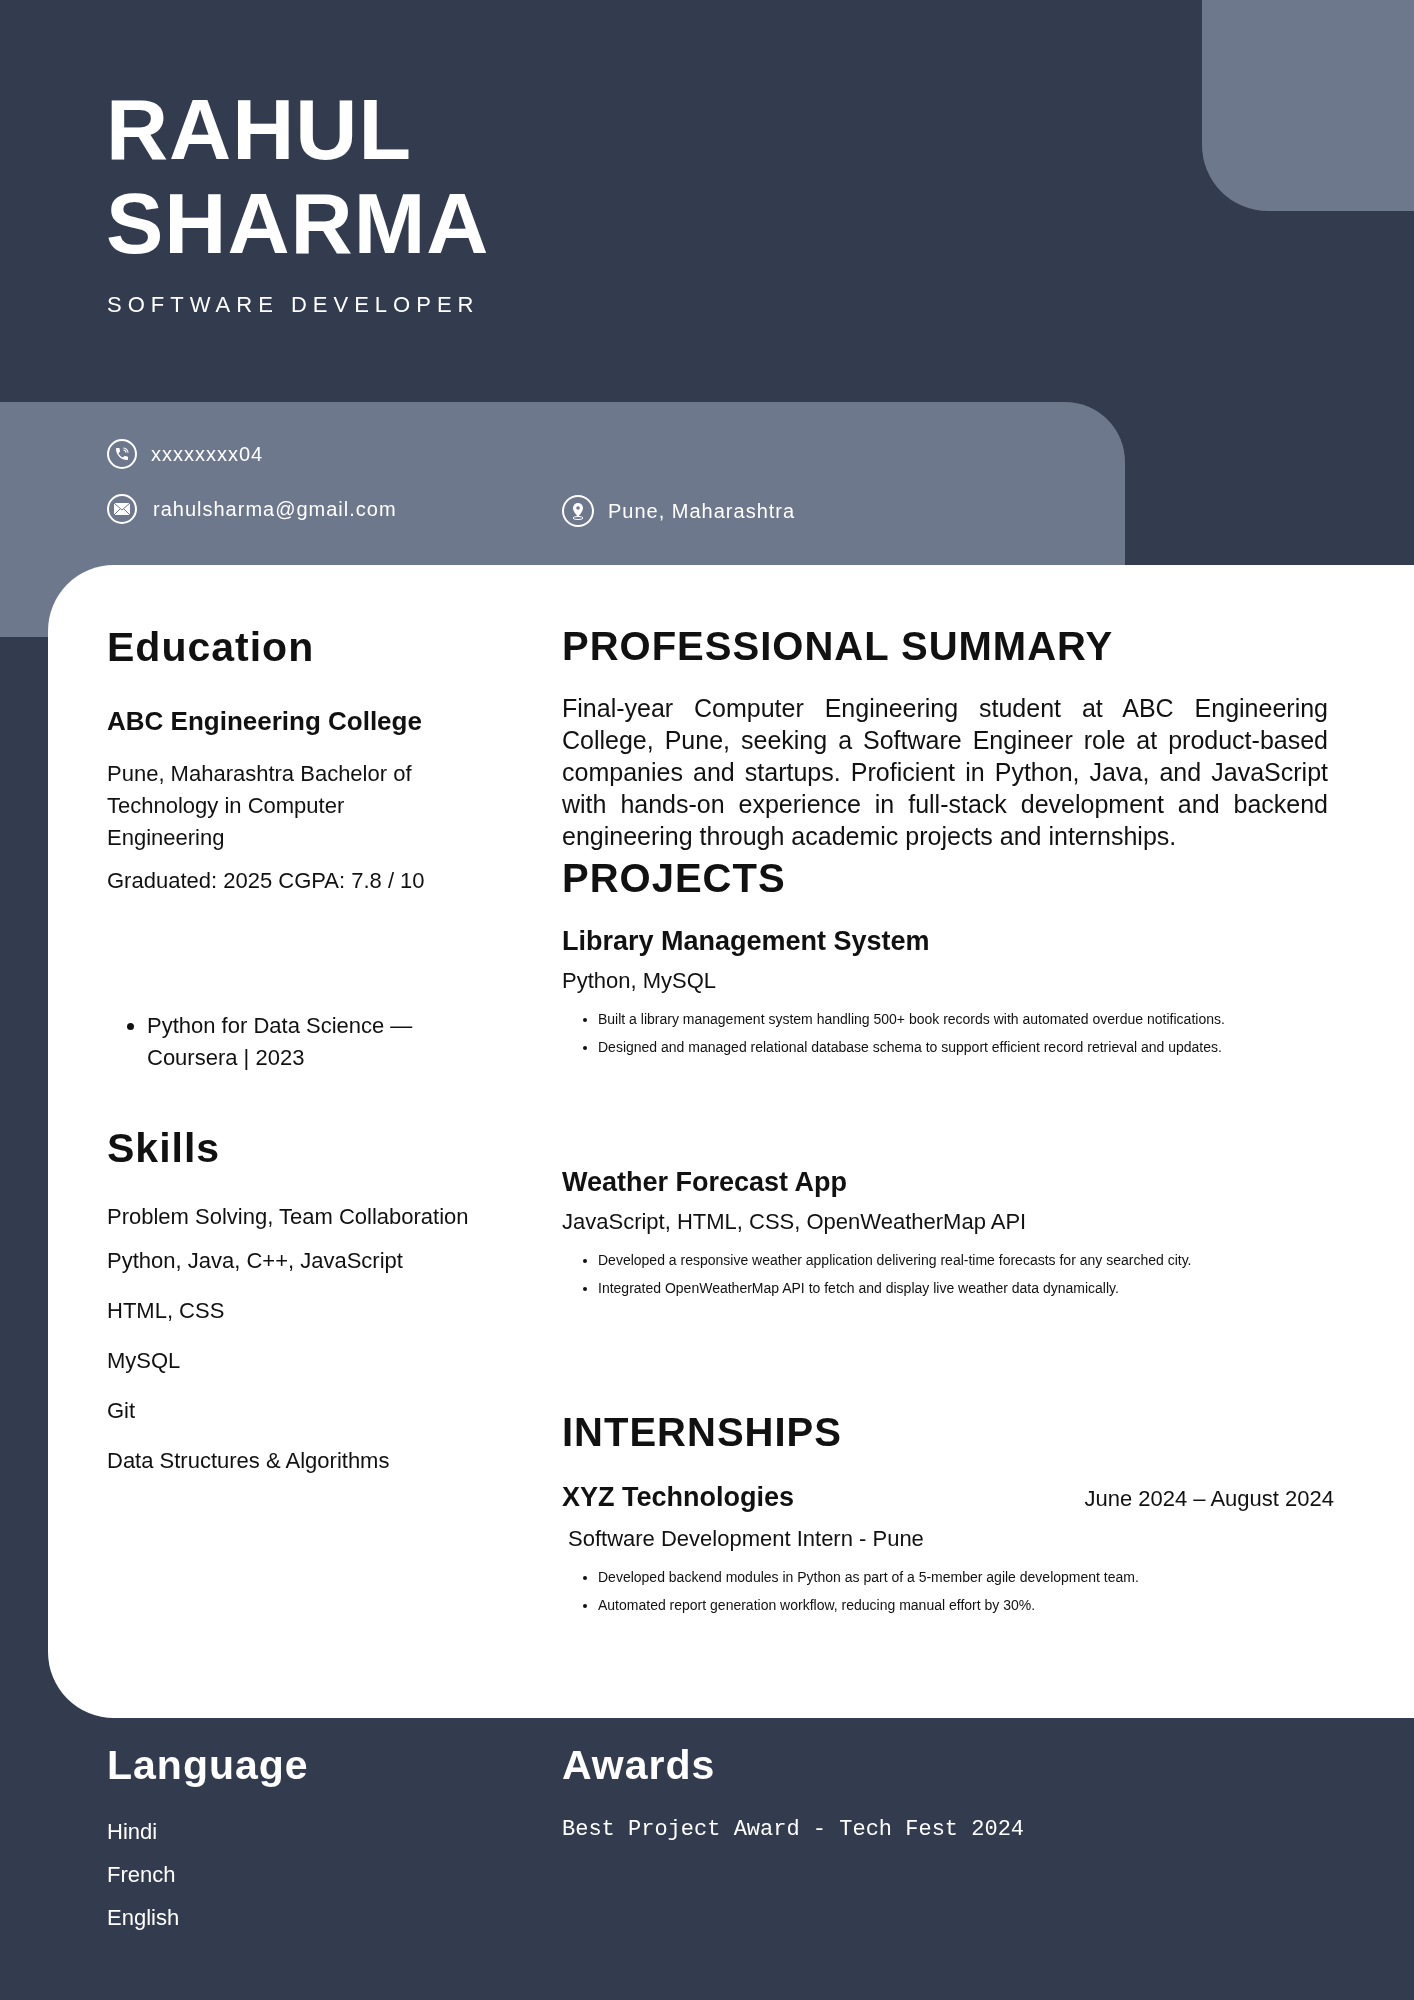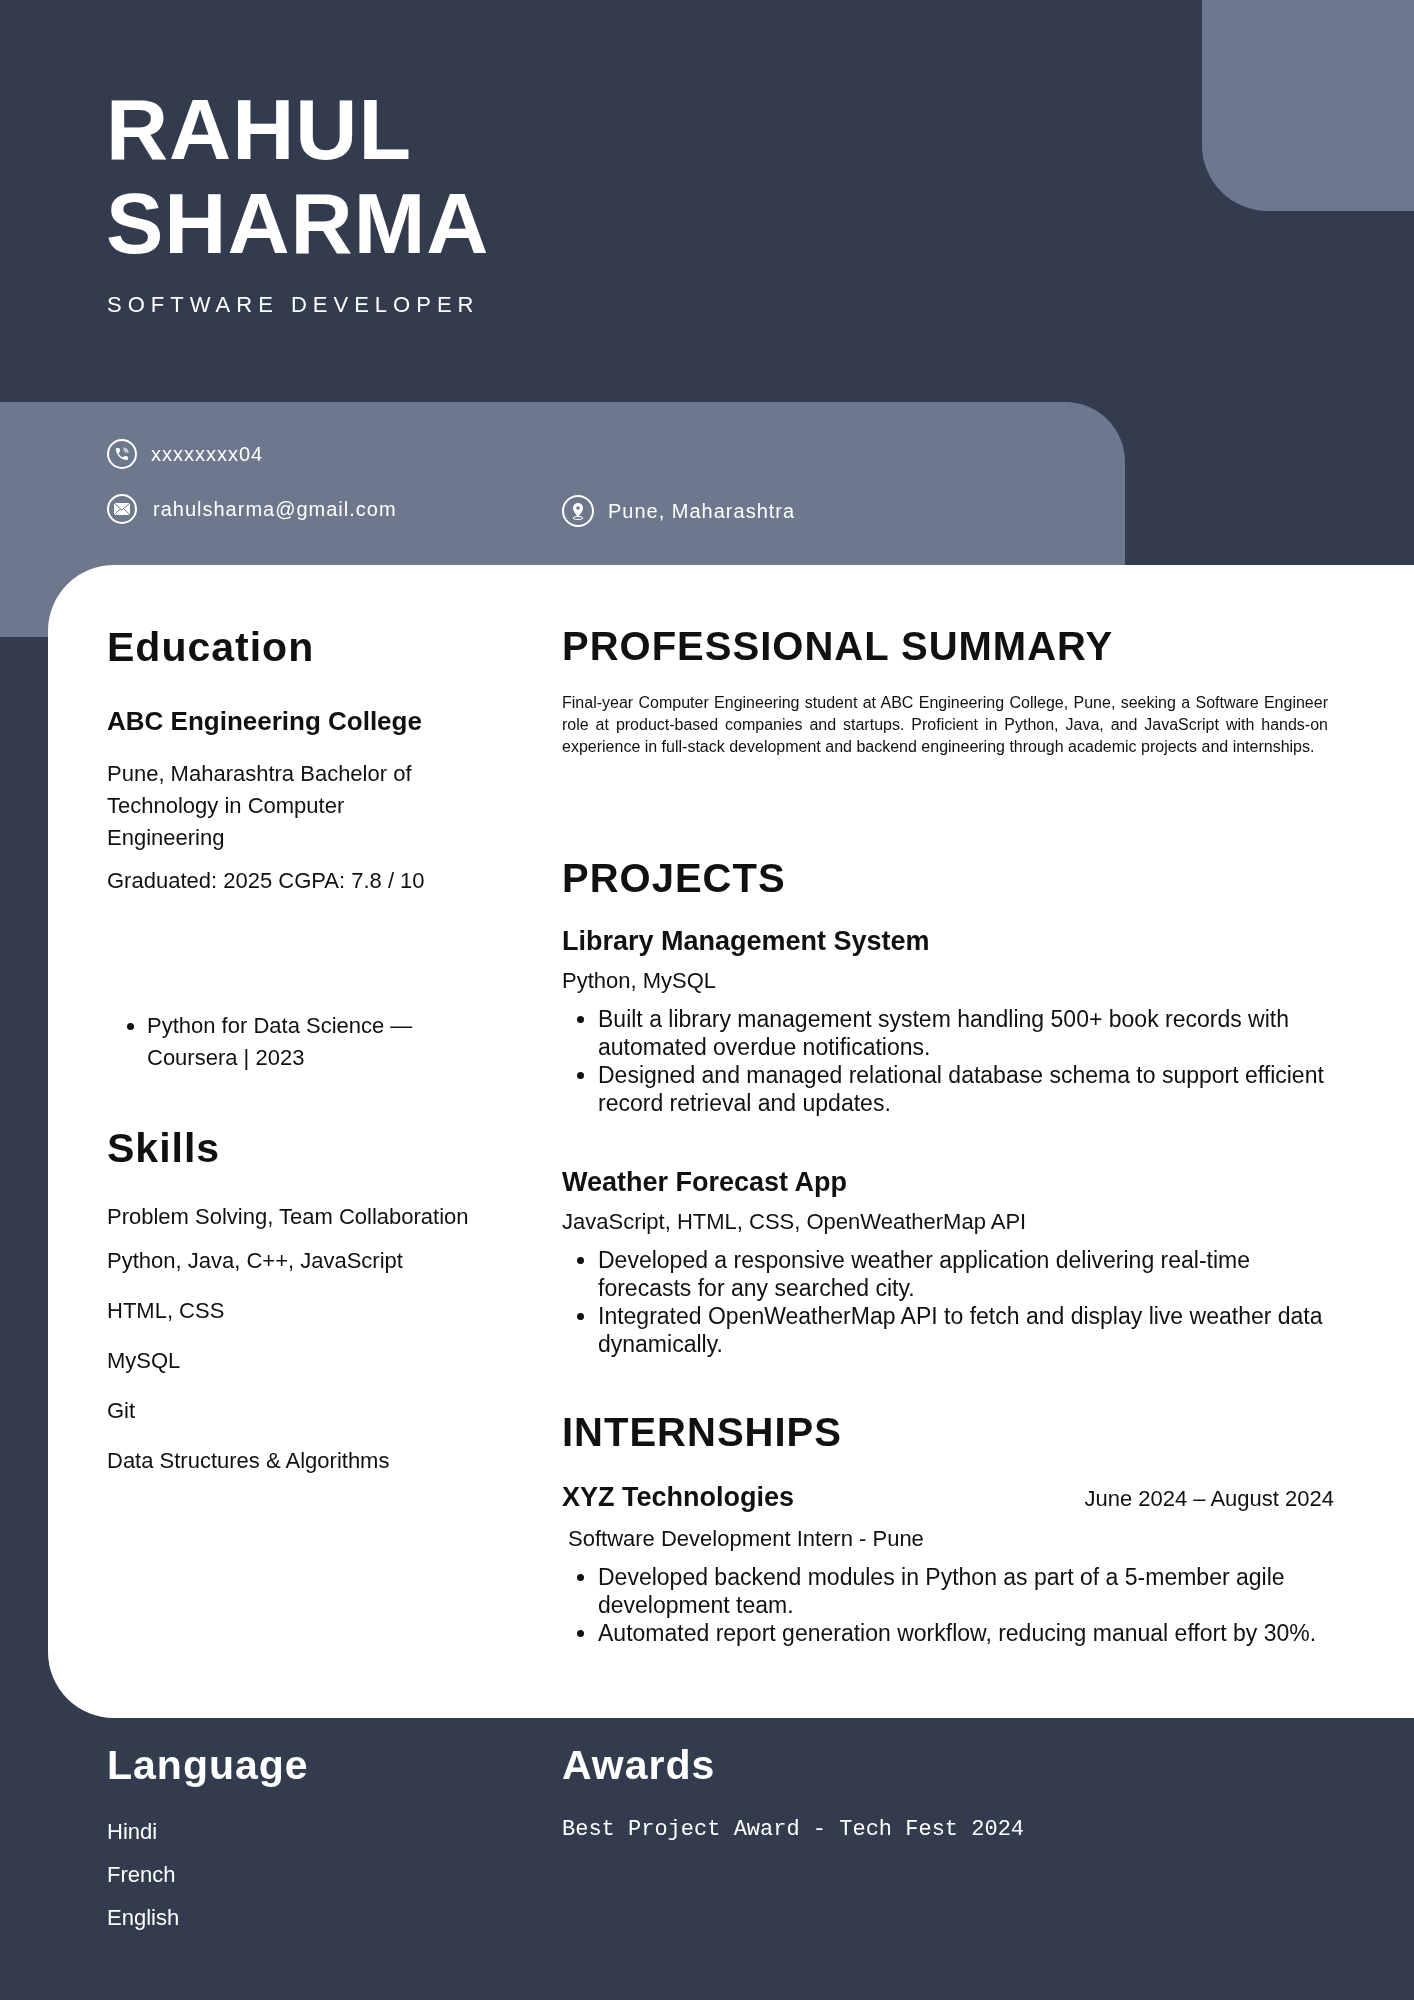--- a/index.html
+++ b/index.html
@@ -36,22 +36,22 @@
     width: 30px; height: 30px; border: 2px solid #fff; border-radius: 50%;
     display: flex; align-items: center; justify-content: center; margin-right: 14px; box-sizing: border-box;
   }
   .section-head { display: flex; align-items: flex-start; flex-direction: column; }
   .section-head .rule { flex: 1; height: 2px; background: #6e788c; }
   .h-left { font-size: 41px; color: #111; margin: 0; letter-spacing: 1px; }
   .h-right { font-size: 40px; color: #111; margin: 0; letter-spacing: 1px; }
   .text { font-size: 22px; line-height: 32px; color: #111; }
   .bold-title { font-size: 27px; font-weight: bold; color: #111; }
   ul.bullets { margin: 0; padding-left: 36px; }
-  ul.bullets li { font-size: 23px; line-height: 28px; color: #111; }
-  .summary { font-size: 16px; line-height: 22px; text-align: justify; color: #111; margin: 0; }
+  ul.bullets li { font-size: 14px; line-height: 28px; color: #111; }
+  .summary { font-size: 25px; line-height: 32px; text-align: justify; color: #111; margin: 0; }
   .white { color: #fff; }
 </style>
 </head>
 <body>
 
 <div class="abs corner-block"></div>
 <div class="abs contact-band"></div>
 <div class="abs card"></div>
 
 <h1 class="abs name">

